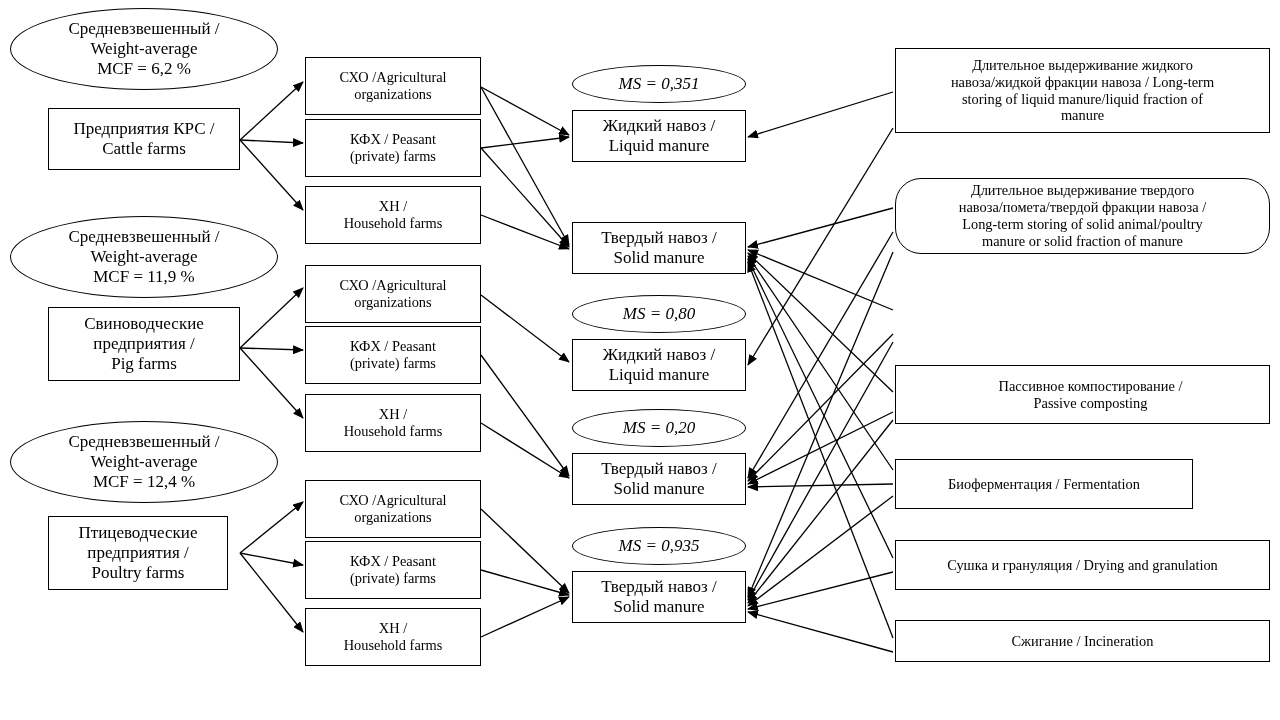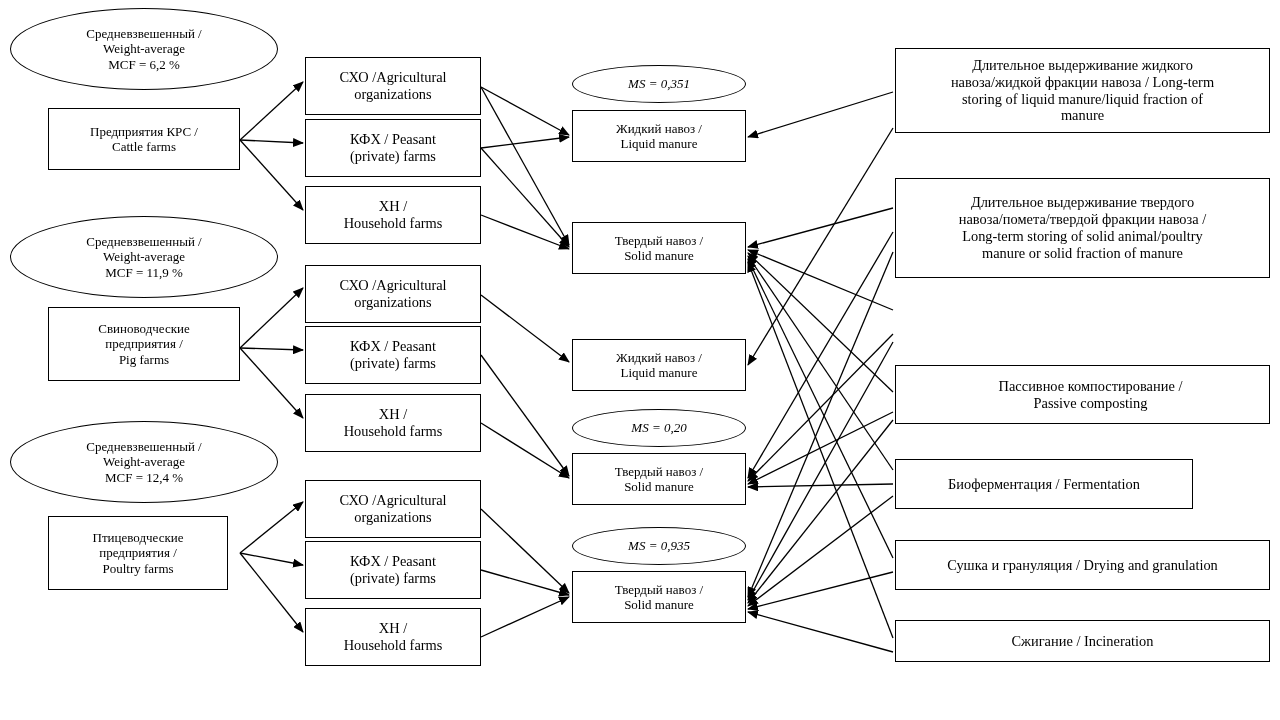--- a/index.html
+++ b/index.html
@@ -37,21 +37,21 @@
   }
   .ellipse {
     border: 1.3px solid #000000;
     border-radius: 50%;
   }
   .node .txt {
     display: block;
     white-space: pre-line;
     padding: 0 4px;
   }
-  .fs15 { font-size: 13px; }
+  .fs15 { font-size: 17px; }
   .fs14 { font-size: 14.4px; }
   .ital { font-style: italic; }
 </style>
 </head>
 <body>
 
 <div id="stage">
 
   <svg id="edges" viewBox="0 0 1280 720">
     <defs>
@@ -169,20 +169,23 @@
   </div>
   <div class="node boxnode fs14" style="left:305px; top:326px; width:176px; height:58px;">
     <span class="txt">КФХ / Peasant
 (private) farms</span>
   </div>
   <div class="node boxnode fs14" style="left:305px; top:394px; width:176px; height:58px;">
     <span class="txt">ХН /
 Household farms</span>
   </div>
 
+  <div class="node ellipse fs15" style="left:572px; top:295px; width:174px; height:38px;">
+    <span class="txt ital">MS = 0,80</span>
+  </div>
   <div class="node boxnode fs15" style="left:572px; top:339px; width:174px; height:52px;">
     <span class="txt">Жидкий навоз /
 Liquid manure</span>
   </div>
 
   <div class="node ellipse fs15" style="left:572px; top:409px; width:174px; height:38px;">
     <span class="txt ital">MS = 0,20</span>
   </div>
   <div class="node boxnode fs15" style="left:572px; top:453px; width:174px; height:52px;">
     <span class="txt">Твердый навоз /
@@ -222,21 +225,21 @@
 Solid manure</span>
   </div>
 
   <div class="node boxnode fs14" style="left:895px; top:48px; width:375px; height:85px;">
     <span class="txt">Длительное выдерживание жидкого
 навоза/жидкой фракции навоза / Long-term
 storing of liquid manure/liquid fraction of
 manure</span>
   </div>
 
-  <div class="node boxnode fs14" style="left:895px; top:178px; width:375px; height:100px;">
+  <div class="node boxnode fs14" style="left:895px; top:178px; width:375px; height:76px;border-radius:26px;">
     <span class="txt">Длительное выдерживание твердого
 навоза/помета/твердой фракции навоза /
 Long-term storing of solid animal/poultry
 manure or solid fraction of manure</span>
   </div>
 
 
   <div class="node boxnode fs14" style="left:895px; top:365px; width:375px; height:59px;padding-left:16px;">
     <span class="txt">Пассивное компостирование /
 Passive composting</span>

